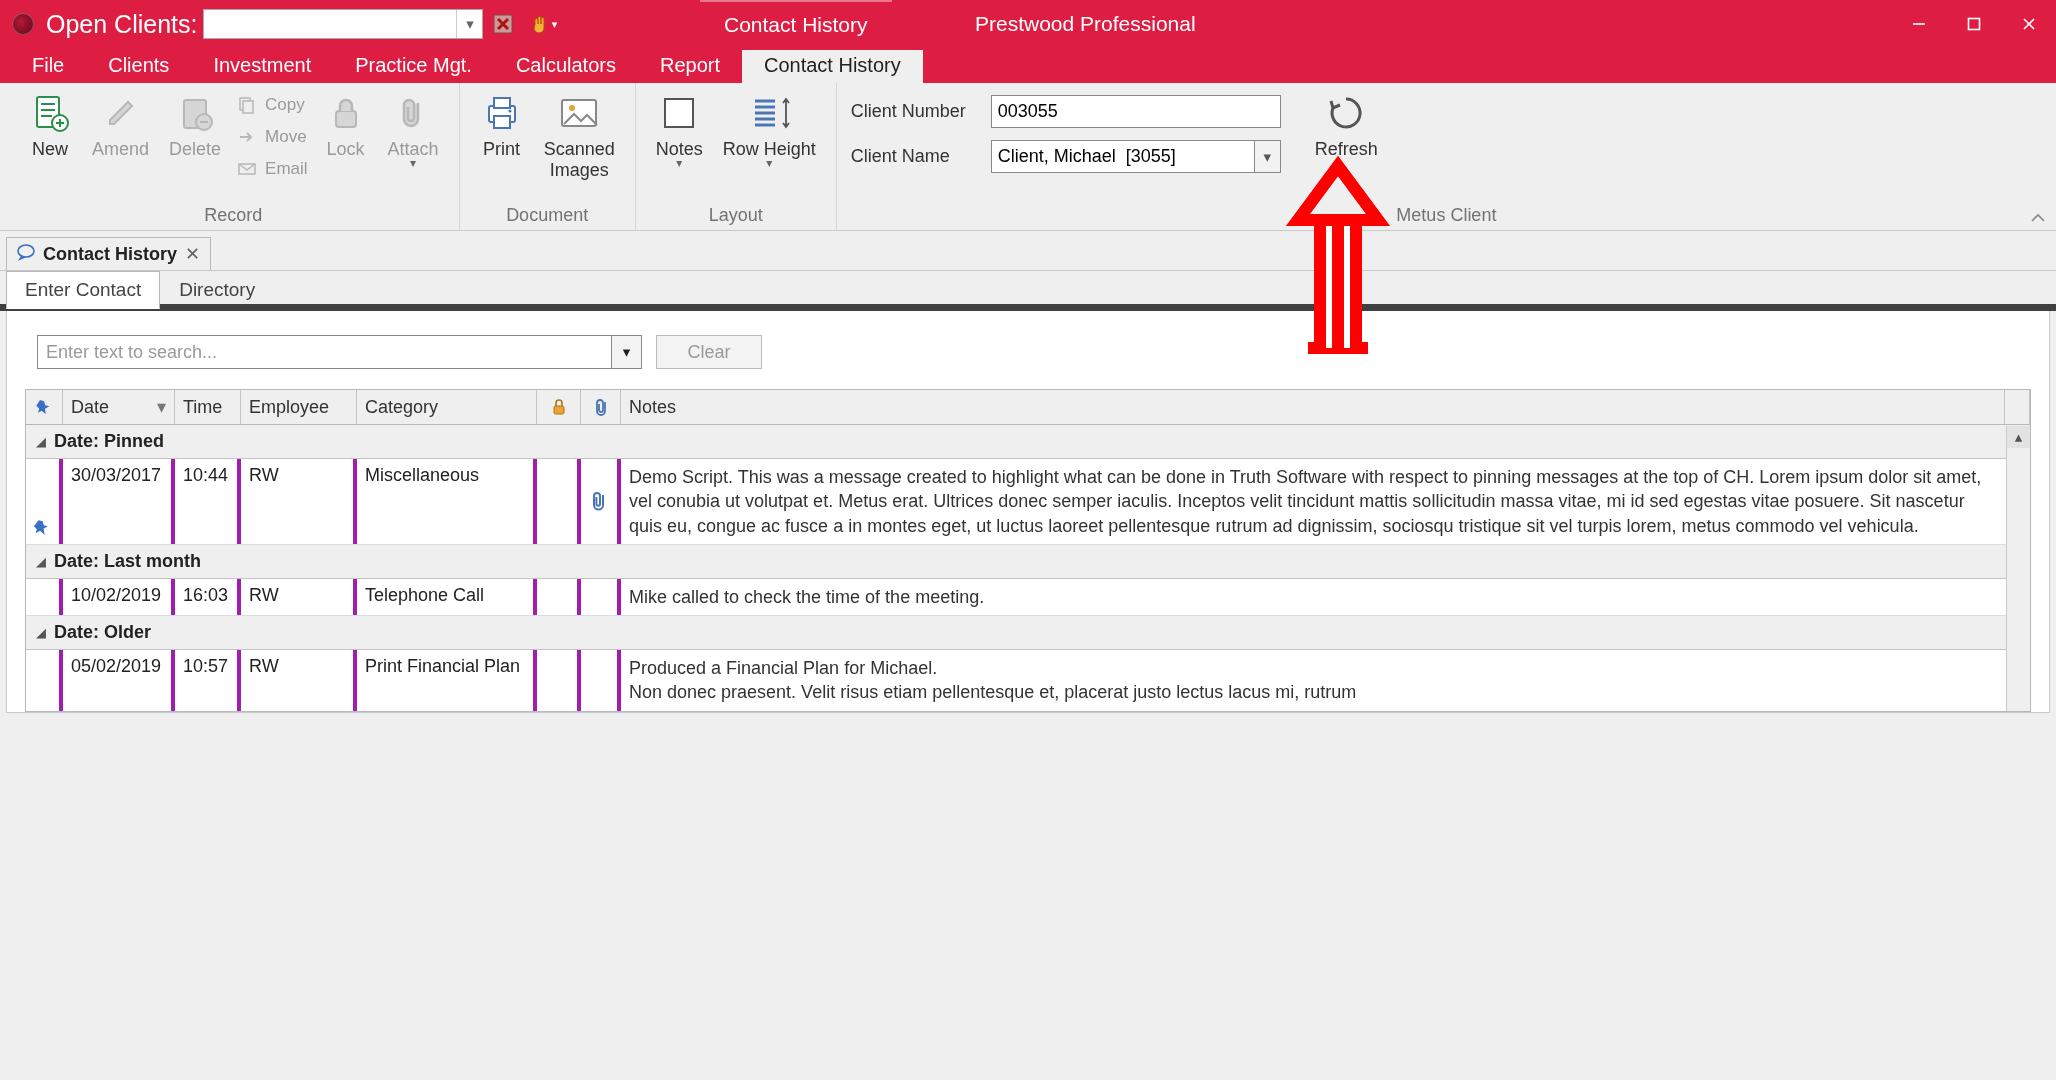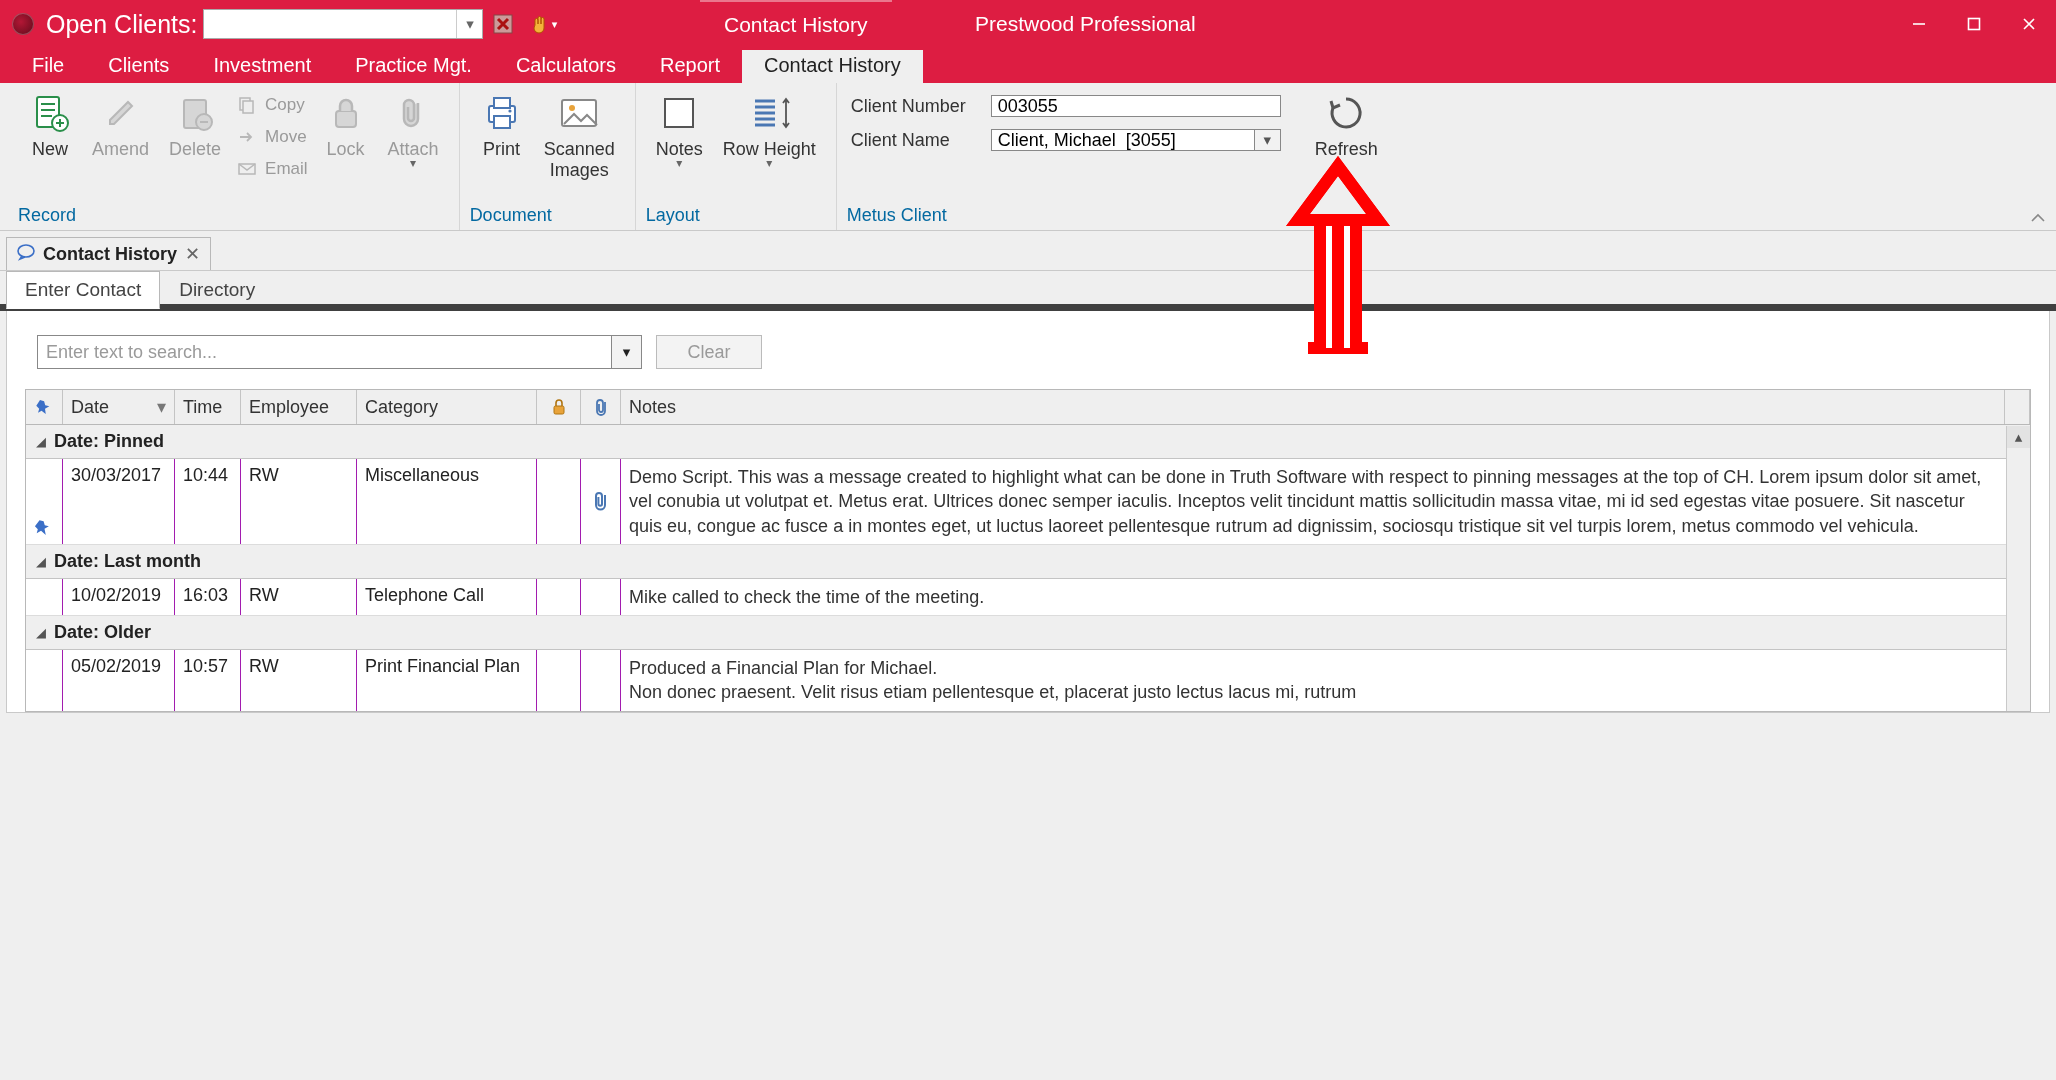--- a/index.html
+++ b/index.html
@@ -64,32 +64,32 @@
     background:#efefef; color:#222;
   }
   
   .ribbon {
     background:#efefef; border-bottom:1px solid #c9c9c9;
     display:flex; align-items:stretch; height:148px;
     padding-left:8px;
   }
   .rgrp { display:flex; flex-direction:column; padding:6px 10px 2px; border-right:1px solid #d6d6d6; }
   .rgrp-body { display:flex; align-items:flex-start; flex:1; }
-  .rgrp-label { color:#0369a1; font-size:18px; padding-bottom:2px; }
+  .rgrp-label { text-align:center; color:#737373; font-size:18px; padding-bottom:2px; }
   .rbtn { display:flex; flex-direction:column; align-items:center; padding:2px 10px; color:#555; }
   .rbtn .ic { width:44px; height:44px; margin-bottom:4px; display:flex; align-items:center; justify-content:center; }
   .rbtn span { font-size:18px; color:#333; text-align:center; white-space:nowrap; }
   .rbtn.disabled span { color:#9a9a9a; }
   .rbtn.disabled .ic svg * { stroke:#b8b8b8 !important; fill:#d6d6d6 !important; }
   .mini-col { display:flex; flex-direction:column; gap:8px; padding-top:4px; }
   .mini { display:flex; align-items:center; gap:6px; color:#9a9a9a; font-size:17px; padding:2px 6px; }
   .mini .mic { width:22px; height:16px; }
   .sel-row { display:flex; align-items:center; gap:10px; margin:6px 4px; }
   .sel-row label { font-size:18px; color:#333; width:130px; }
-  .sel-input { width:290px; height:22px; border:1px solid #888; padding:2px 6px; font-size:18px; background:#fff; }
+  .sel-input { width:290px; height:33px; border:1px solid #888; padding:2px 6px; font-size:18px; background:#fff; }
   .sel-combo { display:flex; }
   .sel-combo .dd { width:26px; border:1px solid #888; border-left:none; background:#f2f2f2; display:flex; align-items:center; justify-content:center; color:#555; }
   .rcaret { font-size:12px; color:#666; text-align:center; margin-top:-4px; }
   .ribbon-collapse { position:absolute; right:10px; top:210px; color:#888; }
   
   .doctabs { background:#efefef; border-bottom:1px solid #c9c9c9; height:40px; display:flex; align-items:flex-end; padding-left:6px; }
   .doctab {
     background:#efefef; border:1px solid #b8b8b8; border-bottom:none;
     padding:5px 10px; display:flex; align-items:center; gap:8px;
     font-size:18px; color:#222;
@@ -115,21 +115,21 @@
   .w-pin{width:37px;justify-content:center;}
   .w-date{width:112px;}
   .w-time{width:66px;}
   .w-emp{width:116px;}
   .w-cat{width:180px;}
   .w-lock{width:44px;justify-content:center;}
   .w-att{width:40px;justify-content:center;}
   .w-notes{flex:1;}
   .w-scroll{width:25px;background:#efefef;}
   .grow { display:flex; border-bottom:1px solid #dcdcdc; font-size:18px; }
-  .gc { border-right:1px solid #a21caf; padding:6px 8px; }
+  .gc { border-right:4px solid #a21caf; padding:6px 8px; }
   .grp { background:#efefef; border-bottom:1px solid #c4c4c4; padding:6px 10px; font-size:18px; color:#222; display:flex; align-items:center; gap:8px; }
   .grp .tri { color:#555; font-size:13px; }
   .pin-cell { display:flex; align-items:flex-end; justify-content:center; }
   .notes-cell { line-height:1.35; color:#333; padding-right:30px; }
   .vscroll { position:absolute; right:0; top:36px; bottom:0; width:24px; background:#efefef; border-left:1px solid #c9c9c9; }
   .vscroll .up { position:absolute; top:0; left:0; right:0; height:22px; display:flex; align-items:center; justify-content:center; color:#555; background:#e3e3e3; }
   
   .annot-arrow { position:absolute; pointer-events:none; }
 
   svg { overflow:visible; }

